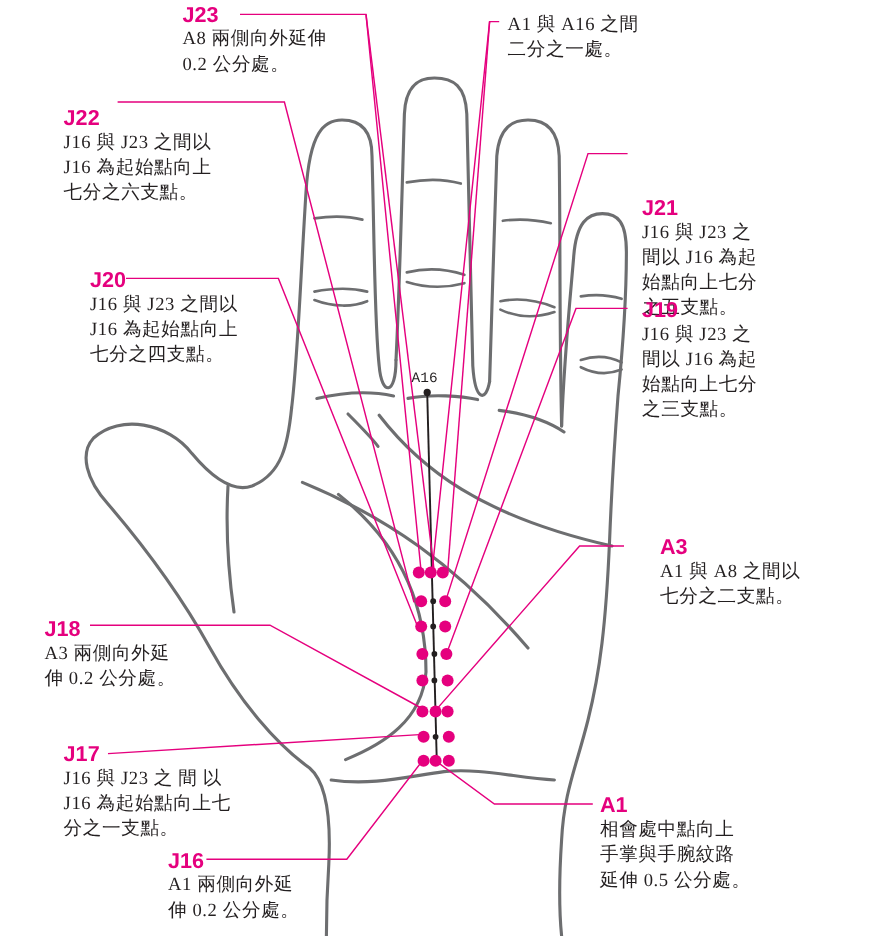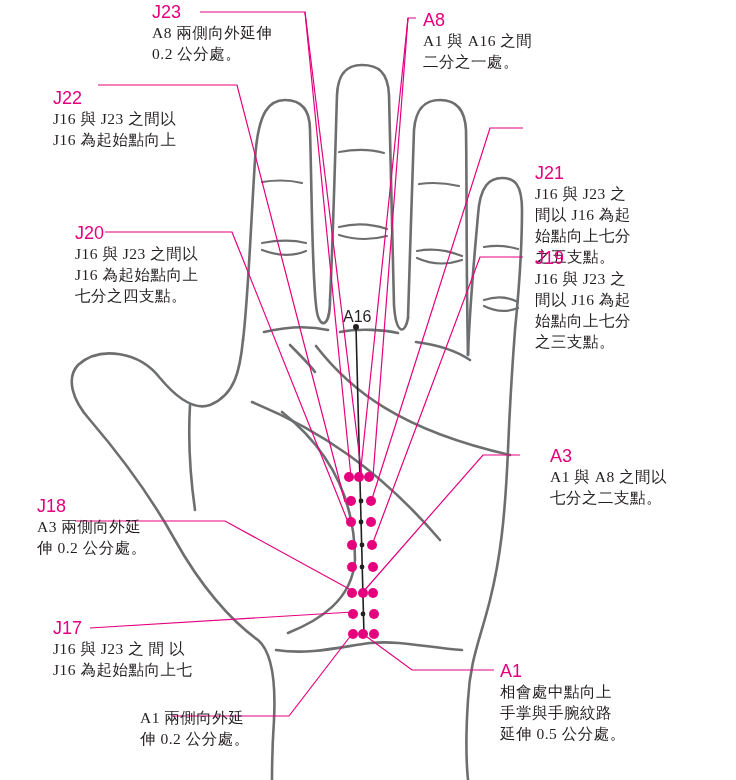--- a/index.html
+++ b/index.html
@@ -23,35 +23,35 @@
       height: 780px;
     }
     .callout {
       position: absolute;
       line-height: 21px;
       font-size: 15.5px;
       white-space: nowrap;
     }
     .callout .code {
       font-family: "Liberation Sans", "DejaVu Sans", sans-serif;
-      font-weight: normal;
+      font-weight: bold;
       font-size: 18px;
       line-height: 20px;
       color: #e5007e;
       display: block;
     }
     .callout .line {
       display: block;
       letter-spacing: 0.5px;
       font-family: Liberation Serif, serif;
     }
     .a16-label {
       position: absolute;
-      font-family: Liberation Sans, sans-serif;
-      font-size: 16px;
+      font-family: Liberation Mono, monospace;
+      font-size: 12px;
       color: #231f20;
     }
   </style>
 </head>
 <body>
 
 <svg class="hand-layer" viewBox="0 0 736 780" xmlns="http://www.w3.org/2000/svg">
 
   <g fill="none" stroke="#6d6e70" stroke-width="2.6" stroke-linecap="round" stroke-linejoin="round">
 
@@ -168,29 +168,29 @@
 
 <div class="a16-label" style="left:343px; top:308px;">A16</div>
 
 <div class="callout" style="left:152px; top:2px;">
   <span class="code">J23</span>
   <span class="line">A8 兩側向外延伸</span>
   <span class="line">0.2 公分處。</span>
 </div>
 
 <div class="callout" style="left:423px; top:10px;">
-  <span class="code">A8</span>
   <span class="line">A1 與 A16 之間</span>
   <span class="line">二分之一處。</span>
 </div>
 
 <div class="callout" style="left:53px; top:88px;">
   <span class="code">J22</span>
   <span class="line">J16 與 J23 之間以</span>
   <span class="line">J16 為起始點向上</span>
+  <span class="line">七分之六支點。</span>
 </div>
 
 <div class="callout" style="left:535px; top:119px;margin-top:44px;">
   <span class="code">J21</span>
   <span class="line">J16 與 J23 之</span>
   <span class="line">間以 J16 為起</span>
   <span class="line">始點向上七分</span>
   <span class="line">之五支點。</span>
 </div>
 
@@ -208,33 +208,35 @@
   <span class="line">始點向上七分</span>
   <span class="line">之三支點。</span>
 </div>
 
 <div class="callout" style="left:530px; top:446px;margin-left:20px;">
   <span class="code">A3</span>
   <span class="line">A1 與 A8 之間以</span>
   <span class="line">七分之二支點。</span>
 </div>
 
-<div class="callout" style="left:37px; top:496px;">
+<div class="callout" style="left:37px; top:514px;">
   <span class="code">J18</span>
   <span class="line">A3 兩側向外延</span>
   <span class="line">伸 0.2 公分處。</span>
 </div>
 
 <div class="callout" style="left:53px; top:618px;">
   <span class="code">J17</span>
   <span class="line">J16 與 J23 之 間 以</span>
   <span class="line">J16 為起始點向上七</span>
+  <span class="line">分之一支點。</span>
 </div>
 
 <div class="callout" style="left:140px; top:707px;">
+  <span class="code">J16</span>
   <span class="line">A1 兩側向外延</span>
   <span class="line">伸 0.2 公分處。</span>
 </div>
 
 <div class="callout" style="left:500px; top:661px;">
   <span class="code">A1</span>
   <span class="line">相會處中點向上</span>
   <span class="line">手掌與手腕紋路</span>
   <span class="line">延伸 0.5 公分處。</span>
 </div>

